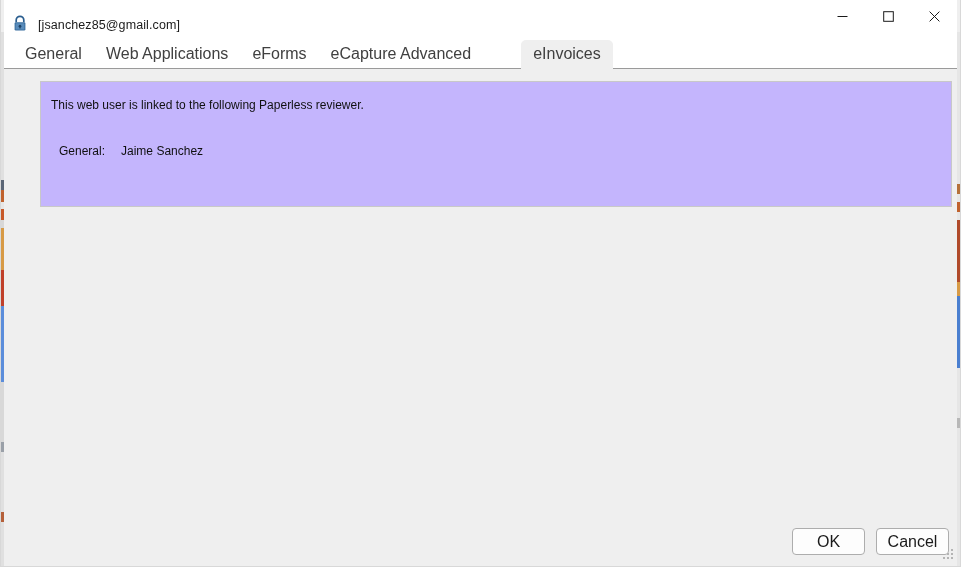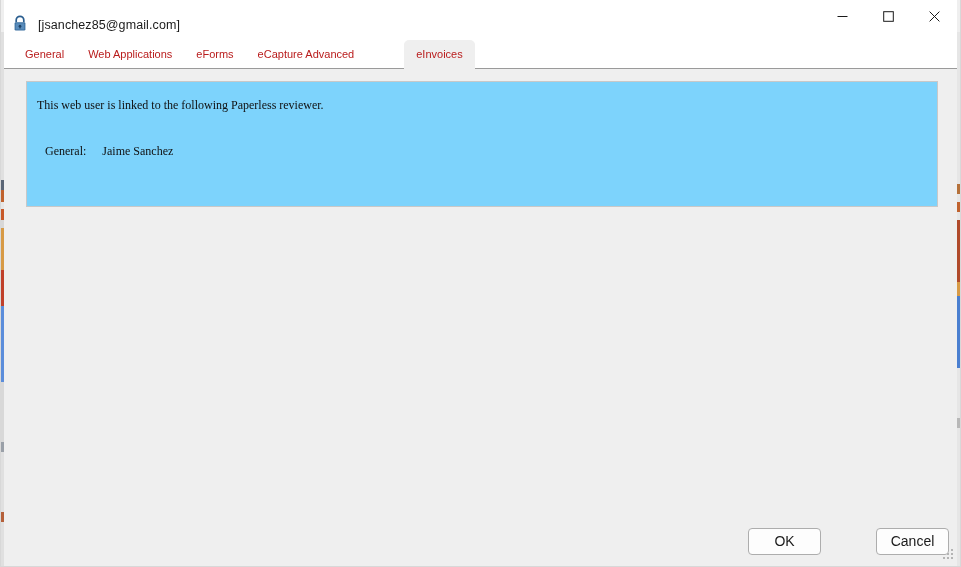--- a/index.html
+++ b/index.html
@@ -94,22 +94,22 @@
   }
   .tabs {
     position: absolute;
     left: 9px;
     bottom: 0;
     display: flex;
     align-items: flex-end;
     height: 36px;
   }
   .tab {
-    font-size: 11px;
-    color: #b91c1c;
+    font-size: 16px;
+    color: #404040;
     padding: 0 12px;
     height: 28px;
     line-height: 28px;
     white-space: nowrap;
     background: transparent;
     border: none;
     border-radius: 5px 5px 0 0;
     position: relative;
   }
   .tab.selected {
@@ -126,27 +126,26 @@
     right: 4px;
     top: 69px;
     bottom: 4px;
     background: #efefef;
     z-index: 3;
   }
 
   
   .group-panel {
     position: absolute;
-    left: 22px;
+    left: 36px;
     top: 12px;
     width: 910px;
     height: 124px;
-    background: #7dd3fc;
+    background: #c4b5fd;
     border: 1px solid #c8c8c8;
-    font-family: Liberation Serif, serif;
   }
   .panel-note {
     position: absolute;
     left: 10px;
     top: 16px;
     font-size: 12px;
     color: #101010;
     white-space: nowrap;
   }
   .field-row {
@@ -175,26 +174,25 @@
     display: flex;
     gap: 11px;
   }
   .dlg-btn {
     width: 73px;
     height: 27px;
     background: #fdfdfd;
     border: 1px solid #adadad;
     border-radius: 4px;
     font-family: "Liberation Sans", sans-serif;
-    font-size: 14px;
+    font-size: 16px;
     color: #1a1a1a;
     padding: 0;
     line-height: 25px;
     text-align: center;
-    margin-left: 44px;
   }
 
   
   .grip {
     position: absolute;
     right: 2px;
     bottom: 2px;
     width: 13px;
     height: 13px;
   }

